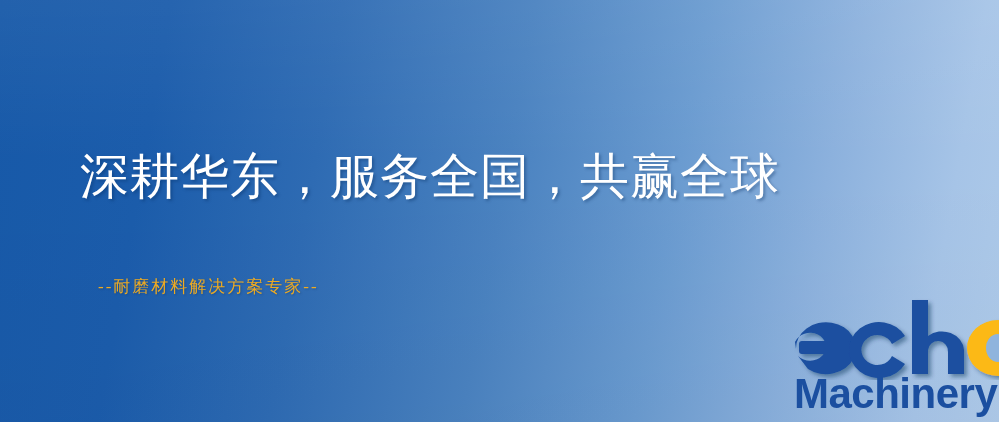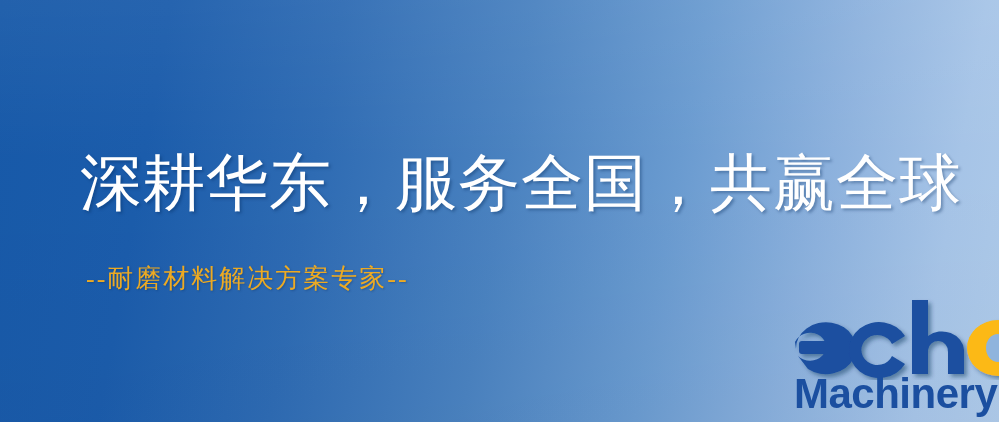--- a/index.html
+++ b/index.html
@@ -38,36 +38,36 @@
     pointer-events: none;
   }
 
   .headline {
     position: absolute;
     left: 80px;
     top: 152px;
     margin: 0;
     color: #ffffff;
     font-family: "Liberation Serif", "DejaVu Serif", serif;
-    font-size: 62px;
+    font-size: 49px;
     font-weight: normal;
     letter-spacing: 1px;
     line-height: 1;
     white-space: nowrap;
     text-shadow: 2px 2px 3px rgba(0, 40, 90, 0.35);
   }
 
   .subtitle {
     position: absolute;
     left: 86px;
     top: 266px;
-    margin: 0;
+    margin: 12px;
     color: #edaa22;
     font-family: "Liberation Serif", "DejaVu Serif", serif;
-    font-size: 26px;
+    font-size: 17px;
     font-weight: normal;
     letter-spacing: 2px;
     line-height: 1;
     white-space: nowrap;
     text-shadow: 1px 1px 2px rgba(0, 40, 90, 0.30);
   }
 
   
   #logo {
     position: absolute;

